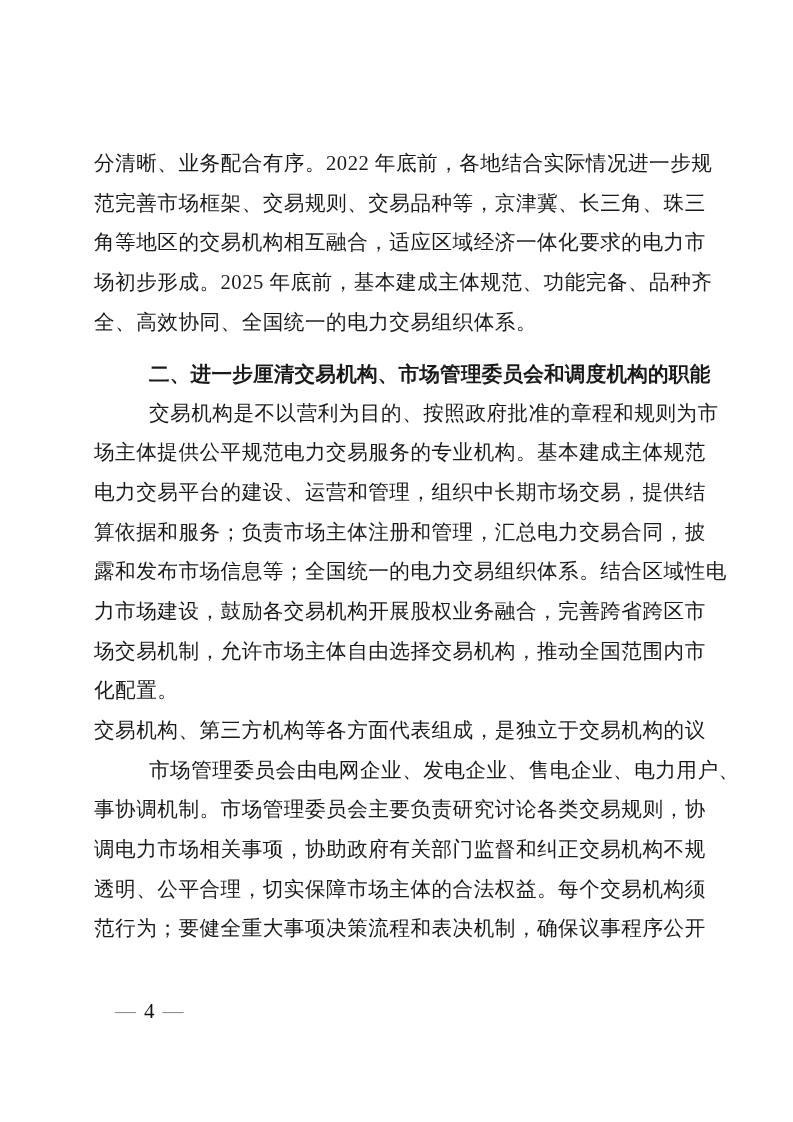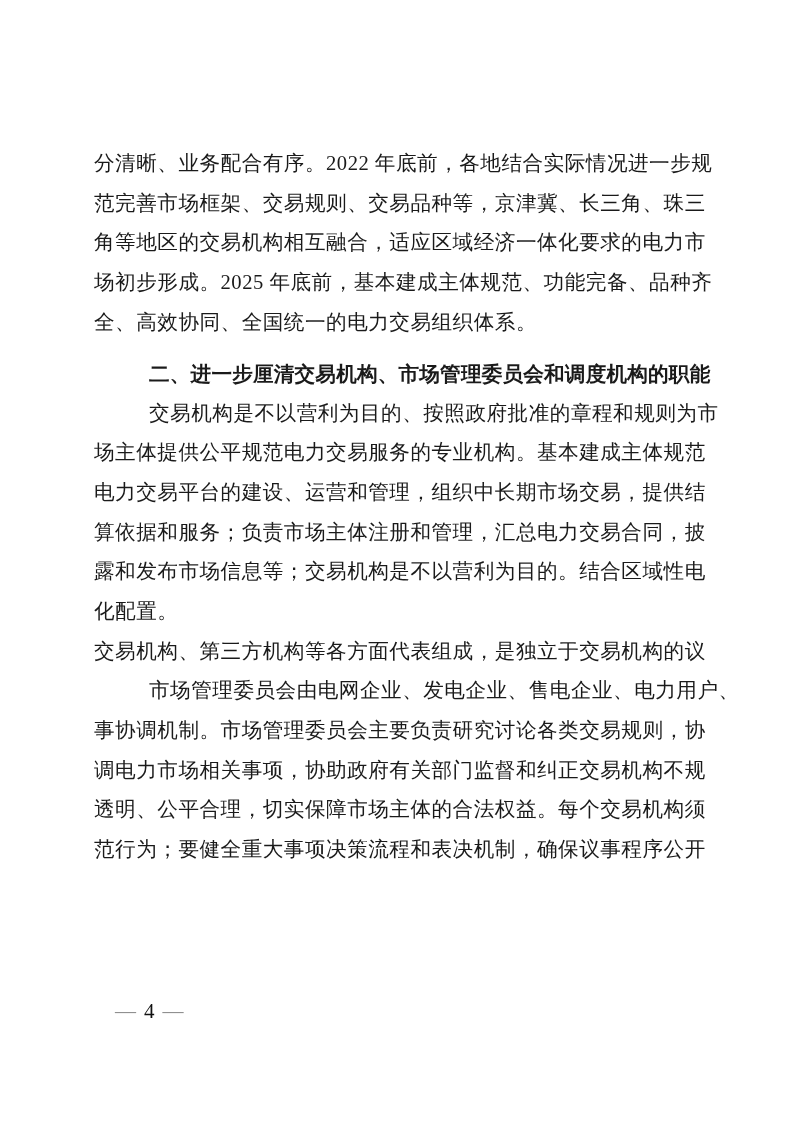--- a/index.html
+++ b/index.html
@@ -75,21 +75,23 @@
     <div class="line">分清晰、业务配合有序。2022 年底前，各地结合实际情况进一步规</div>
     <div class="line">范完善市场框架、交易规则、交易品种等，京津冀、长三角、珠三</div>
     <div class="line">角等地区的交易机构相互融合，适应区域经济一体化要求的电力市</div>
     <div class="line">场初步形成。2025 年底前，基本建成主体规范、功能完备、品种齐</div>
     <div class="line end">全、高效协同、全国统一的电力交易组织体系。</div>
     <div class="line heading indent">二、进一步厘清交易机构、市场管理委员会和调度机构的职能</div>
     <div class="line indent">交易机构是不以营利为目的、按照政府批准的章程和规则为市</div>
     <div class="line">场主体提供公平规范电力交易服务的专业机构。基本建成主体规范</div>
     <div class="line">电力交易平台的建设、运营和管理，组织中长期市场交易，提供结</div>
     <div class="line">算依据和服务；负责市场主体注册和管理，汇总电力交易合同，披</div>
-    <div class="line">露和发布市场信息等；交易机构是不以营利为目的。结合区域性电</div>
+    <div class="line">露和发布市场信息等；全国统一的电力交易组织体系。结合区域性电</div>
+    <div class="line">力市场建设，鼓励各交易机构开展股权业务融合，完善跨省跨区市</div>
+    <div class="line">场交易机制，允许市场主体自由选择交易机构，推动全国范围内市</div>
     <div class="line end">化配置。</div>
     <div class="line">交易机构、第三方机构等各方面代表组成，是独立于交易机构的议</div>
     <div class="line indent">市场管理委员会由电网企业、发电企业、售电企业、电力用户、</div>
     <div class="line">事协调机制。市场管理委员会主要负责研究讨论各类交易规则，协</div>
     <div class="line">调电力市场相关事项，协助政府有关部门监督和纠正交易机构不规</div>
     <div class="line">透明、公平合理，切实保障市场主体的合法权益。每个交易机构须</div>
     <div class="line">范行为；要健全重大事项决策流程和表决机制，确保议事程序公开</div>
   </div>
 
   <div class="page-footer">

